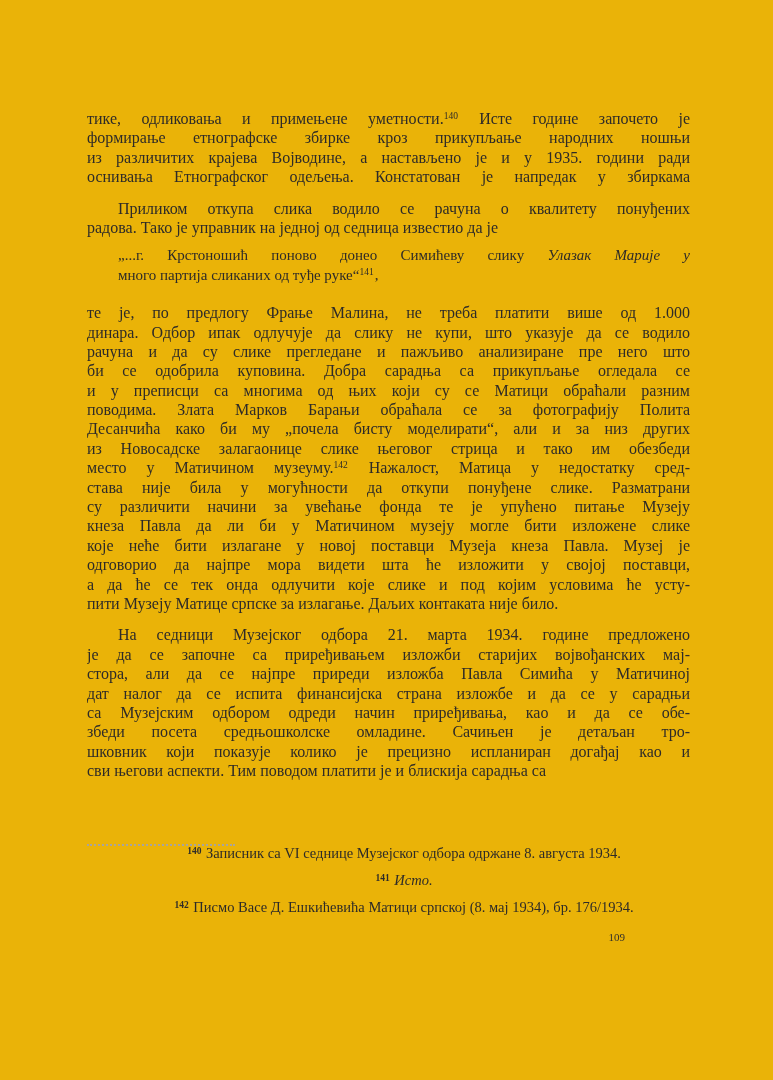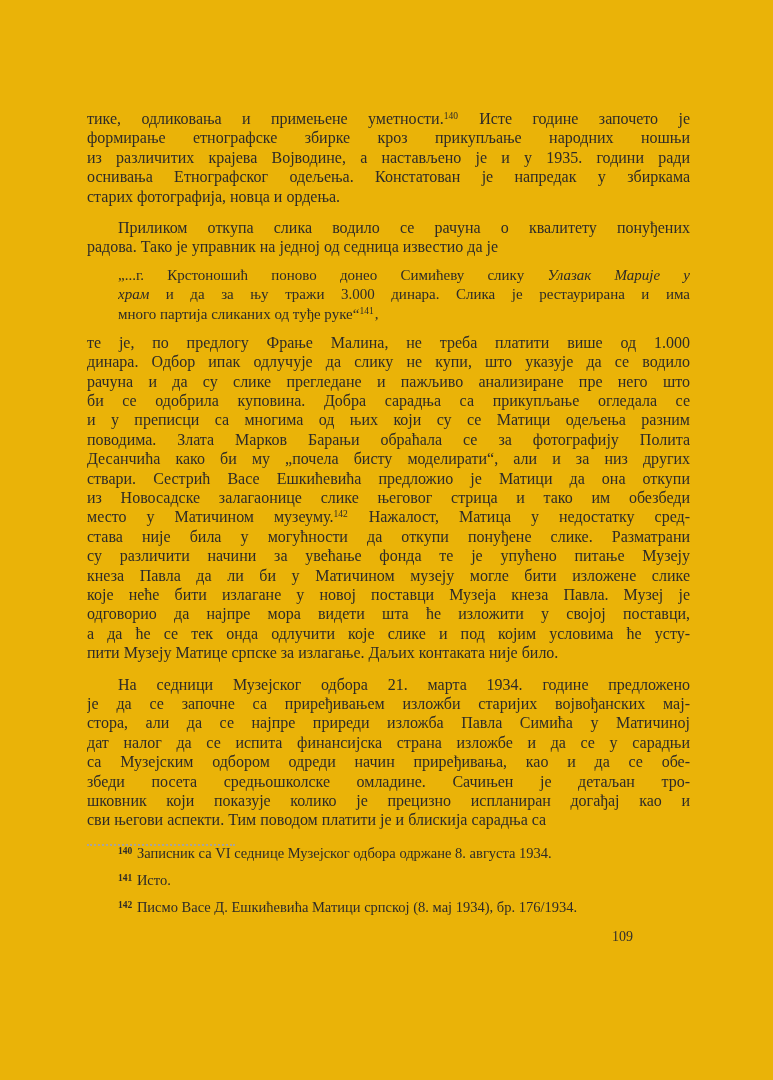--- a/index.html
+++ b/index.html
@@ -32,21 +32,21 @@
     text-align-last: justify;
     white-space: normal;
   }
   .tline.last {
     text-align-last: left;
   }
   .tline.indent { text-indent: 31px; margin-top: 12px; }
   .para.quote {
     margin-left: 31px;
     margin-top: 9px;
-    margin-bottom: 9px;
+    margin-bottom: 18px;
     font-size: 15px;
   }
   em { font-style: italic; }
   sup.fnref {
     font-size: 9.5px;
     line-height: 0;
     position: relative;
     top: -5px;
     vertical-align: baseline;
     margin: 0 1px 0 0;
@@ -64,71 +64,68 @@
     left: 87px;
     top: 840px;
     width: 603px;
     font-size: 14.5px;
   }
   .footnote {
     line-height: 27px;
     height: 27px;
     overflow: hidden;
     padding-left: 31px;
-    text-align: left;
+    text-align: center;
   }
   sup.fnmark {
     font-size: 9.5px;
     font-weight: bold;
     line-height: 0;
     position: relative;
     top: -4px;
     vertical-align: baseline;
     margin-right: 1px;
   }
-  .footnote .it { }
+  .footnote .it { font-style: italic; }
   .page-number {
     position: absolute;
     top: 928px;
-    right: 140px;
-    font-size: 14px;
+    right: 148px;
+    font-size: 11px;
     line-height: 18px;
     color: #33302c;
   }
 </style>
 </head>
 <body>
 
 <div class="page">
   <div class="text-block">
       <div class="para">
         <div class="tline"><span>тике, одликовања и примењене уметности.</span><sup class="fnref">140</sup><span> Исте године започето је</span></div>
         <div class="tline"><span>формирање етнографске збирке кроз прикупљање народних ношњи</span></div>
         <div class="tline"><span>из различитих крајева Војводине, а настављено је и у 1935. години ради</span></div>
         <div class="tline"><span>оснивања Етнографског одељења. Констатован је напредак у збиркама</span></div>
-        <div class="tline last"><span>старих фотографија, новца и ордења.</span></div>
       </div>
       <div class="para">
         <div class="tline indent"><span>Приликом откупа слика водило се рачуна о квалитету понуђених</span></div>
         <div class="tline last"><span>радова. Тако је управник на једној од седница известио да је</span></div>
       </div>
       <div class="para quote">
         <div class="tline"><span>„...г. Крстоношић поново донео Симићеву слику </span><em>Улазак Марије у</em></div>
-        <div class="tline"><em>храм</em><span> и да за њу тражи 3.000 динара. Слика је рестаурирана и има</span></div>
         <div class="tline last"><span>много партија сликаних од туђе руке“</span><sup class="fnref">141</sup><span>,</span></div>
       </div>
       <div class="para">
         <div class="tline"><span>те је, по предлогу Фрање Малина, не треба платити више од 1.000</span></div>
         <div class="tline"><span>динара. Одбор ипак одлучује да слику не купи, што указује да се водило</span></div>
         <div class="tline"><span>рачуна и да су слике прегледане и пажљиво анализиране пре него што</span></div>
         <div class="tline"><span>би се одобрила куповина. Добра сарадња са прикупљање огледала се</span></div>
-        <div class="tline"><span>и у преписци са многима од њих који су се Матици одељења разним</span></div>
+        <div class="tline"><span>и у преписци са многима од њих који су се Матици обраћали разним</span></div>
         <div class="tline"><span>поводима. Злата Марков Барањи обраћала се за фотографију Полита</span></div>
         <div class="tline"><span>Десанчића како би му „почела бисту моделирати“, али и за низ других</span></div>
-        <div class="tline"><span>ствари. Сестрић Васе Ешкићевића предложио је Матици да она откупи</span></div>
         <div class="tline"><span>из Новосадске залагаонице слике његовог стрица и тако им обезбеди</span></div>
         <div class="tline"><span>место у Матичином музеуму.</span><sup class="fnref">142</sup><span> Нажалост, Матица у недостатку сред-</span></div>
         <div class="tline"><span>става није била у могућности да откупи понуђене слике. Разматрани</span></div>
         <div class="tline"><span>су различити начини за увећање фонда те је упућено питање Музеју</span></div>
         <div class="tline"><span>кнеза Павла да ли би у Матичином музеју могле бити изложене слике</span></div>
         <div class="tline"><span>које неће бити излагане у новој поставци Музеја кнеза Павла. Музеј је</span></div>
         <div class="tline"><span>одговорио да најпре мора видети шта ће изложити у својој поставци,</span></div>
         <div class="tline"><span>а да ће се тек онда одлучити које слике и под којим условима ће усту-</span></div>
         <div class="tline last"><span>пити Музеју Матице српске за излагање. Даљих контаката није било.</span></div>
       </div>

